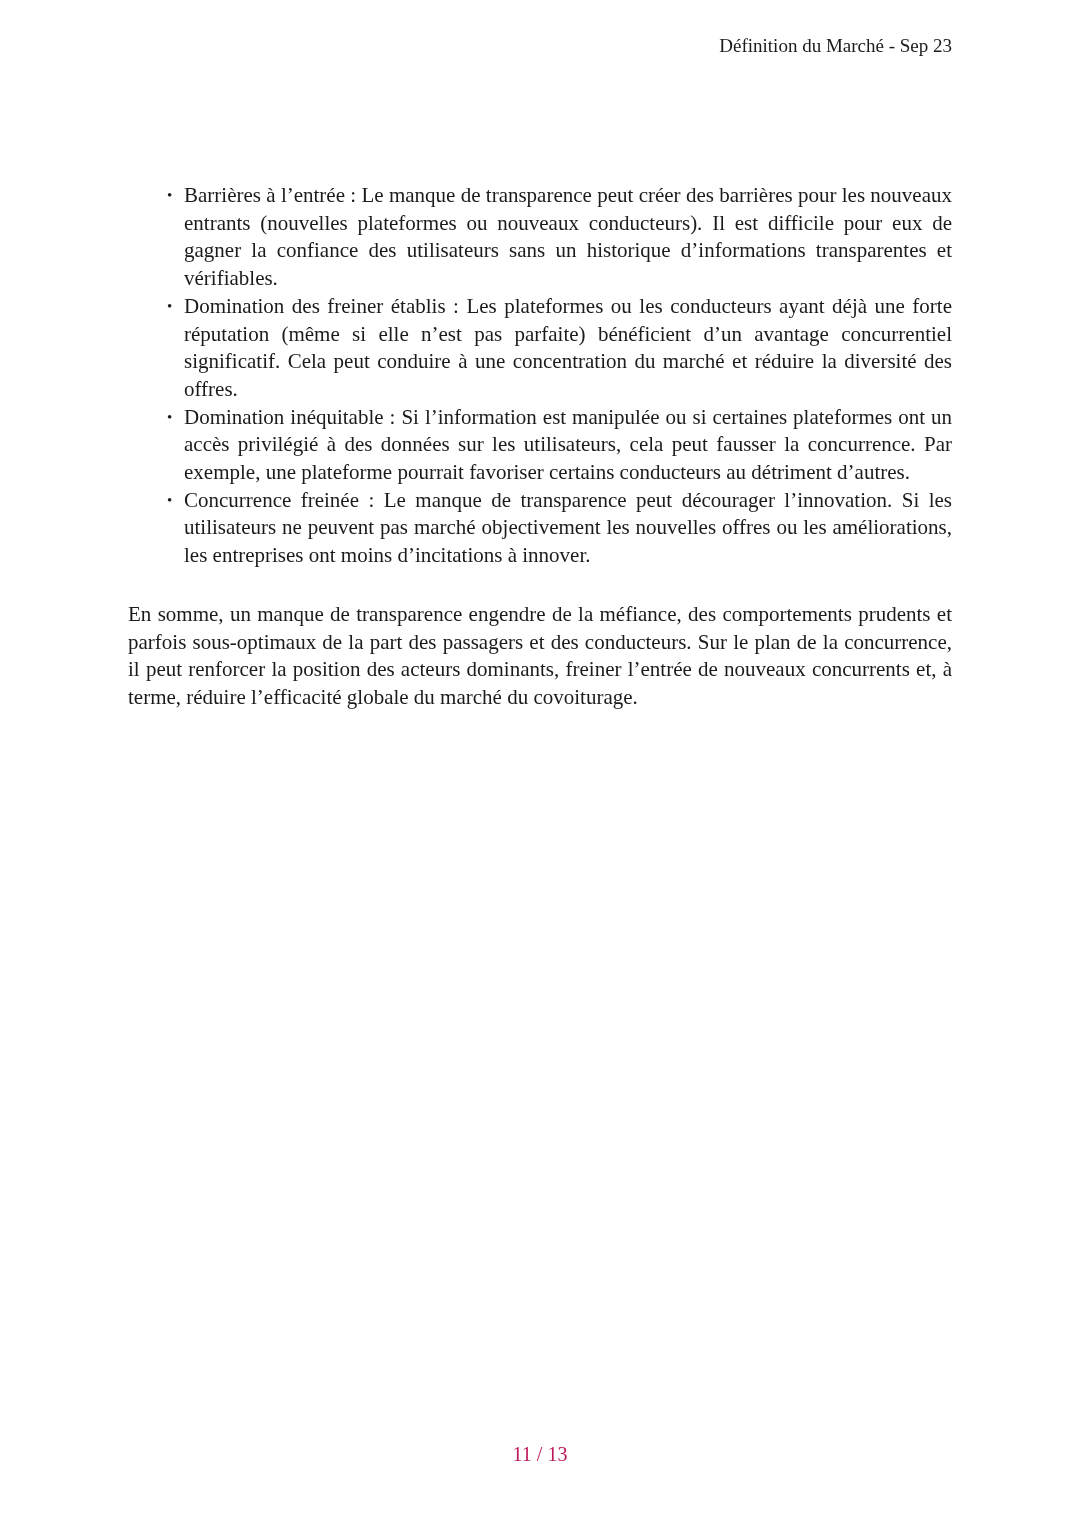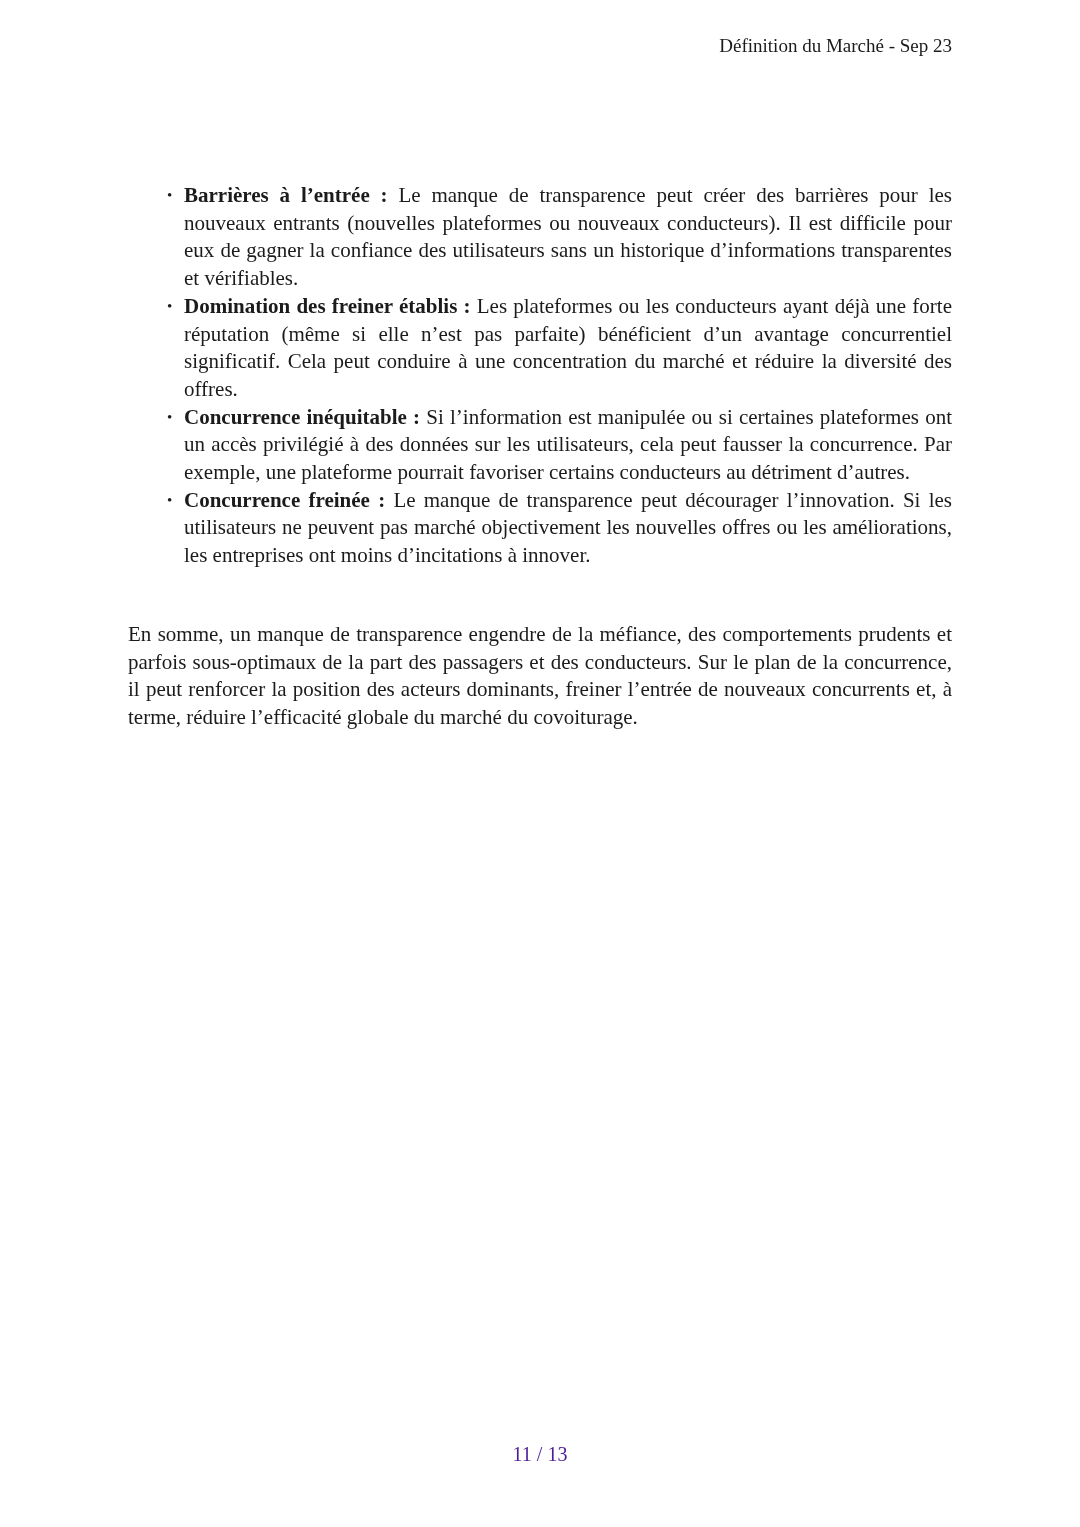--- a/index.html
+++ b/index.html
@@ -41,37 +41,37 @@
   }
   ul.bullet-list li .bullet-marker {
     position: absolute;
     left: -17px;
     top: 0;
     font-size: 15px;
     line-height: 27.7px;
     color: #1b1b1b;
   }
   ul.bullet-list li strong {
-    font-weight: bold;
+    font-weight: normal;
   }
   .closing-paragraph {
-    margin-top: 51px;
+    margin-top: 31px;
     font-size: 21px;
     line-height: 27.7px;
     text-align: justify;
   }
   .doc-footer {
     position: absolute;
     left: 0;
     bottom: 60px;
     width: 100%;
     text-align: center;
     font-size: 20px;
     line-height: 25px;
-    color: #4c1d95;
+    color: #be185d;
   }
 </style>
 </head>
 <body>
 
 <div class="page">
 
   <div class="doc-header">Définition du Marché - Sep 23</div>
 
   <div class="content">
@@ -82,21 +82,21 @@
         <strong>Barrières à l’entrée :</strong>
         <span>Le manque de transparence peut créer des barrières pour les nouveaux entrants (nouvelles plateformes ou nouveaux conducteurs). Il est difficile pour eux de gagner la confiance des utilisateurs sans un historique d’informations transparentes et vérifiables.</span>
       </li>
       <li>
         <span class="bullet-marker">•</span>
         <strong>Domination des freiner établis :</strong>
         <span>Les plateformes ou les conducteurs ayant déjà une forte réputation (même si elle n’est pas parfaite) bénéficient d’un avantage concurrentiel significatif. Cela peut conduire à une concentration du marché et réduire la diversité des offres.</span>
       </li>
       <li>
         <span class="bullet-marker">•</span>
-        <strong>Concurrence inéquitable :</strong>
+        <strong>Domination inéquitable :</strong>
         <span>Si l’information est manipulée ou si certaines plateformes ont un accès privilégié à des données sur les utilisateurs, cela peut fausser la concurrence. Par exemple, une plateforme pourrait favoriser certains conducteurs au détriment d’autres.</span>
       </li>
       <li>
         <span class="bullet-marker">•</span>
         <strong>Concurrence freinée :</strong>
         <span>Le manque de transparence peut décourager l’innovation. Si les utilisateurs ne peuvent pas marché objectivement les nouvelles offres ou les améliorations, les entreprises ont moins d’incitations à innover.</span>
       </li>
     </ul>
 
     <p class="closing-paragraph">En somme, un manque de transparence engendre de la méfiance, des comportements prudents et parfois sous-optimaux de la part des passagers et des conducteurs. Sur le plan de la concurrence, il peut renforcer la position des acteurs dominants, freiner l’entrée de nouveaux concurrents et, à terme, réduire l’efficacité globale du marché du covoiturage.</p>

